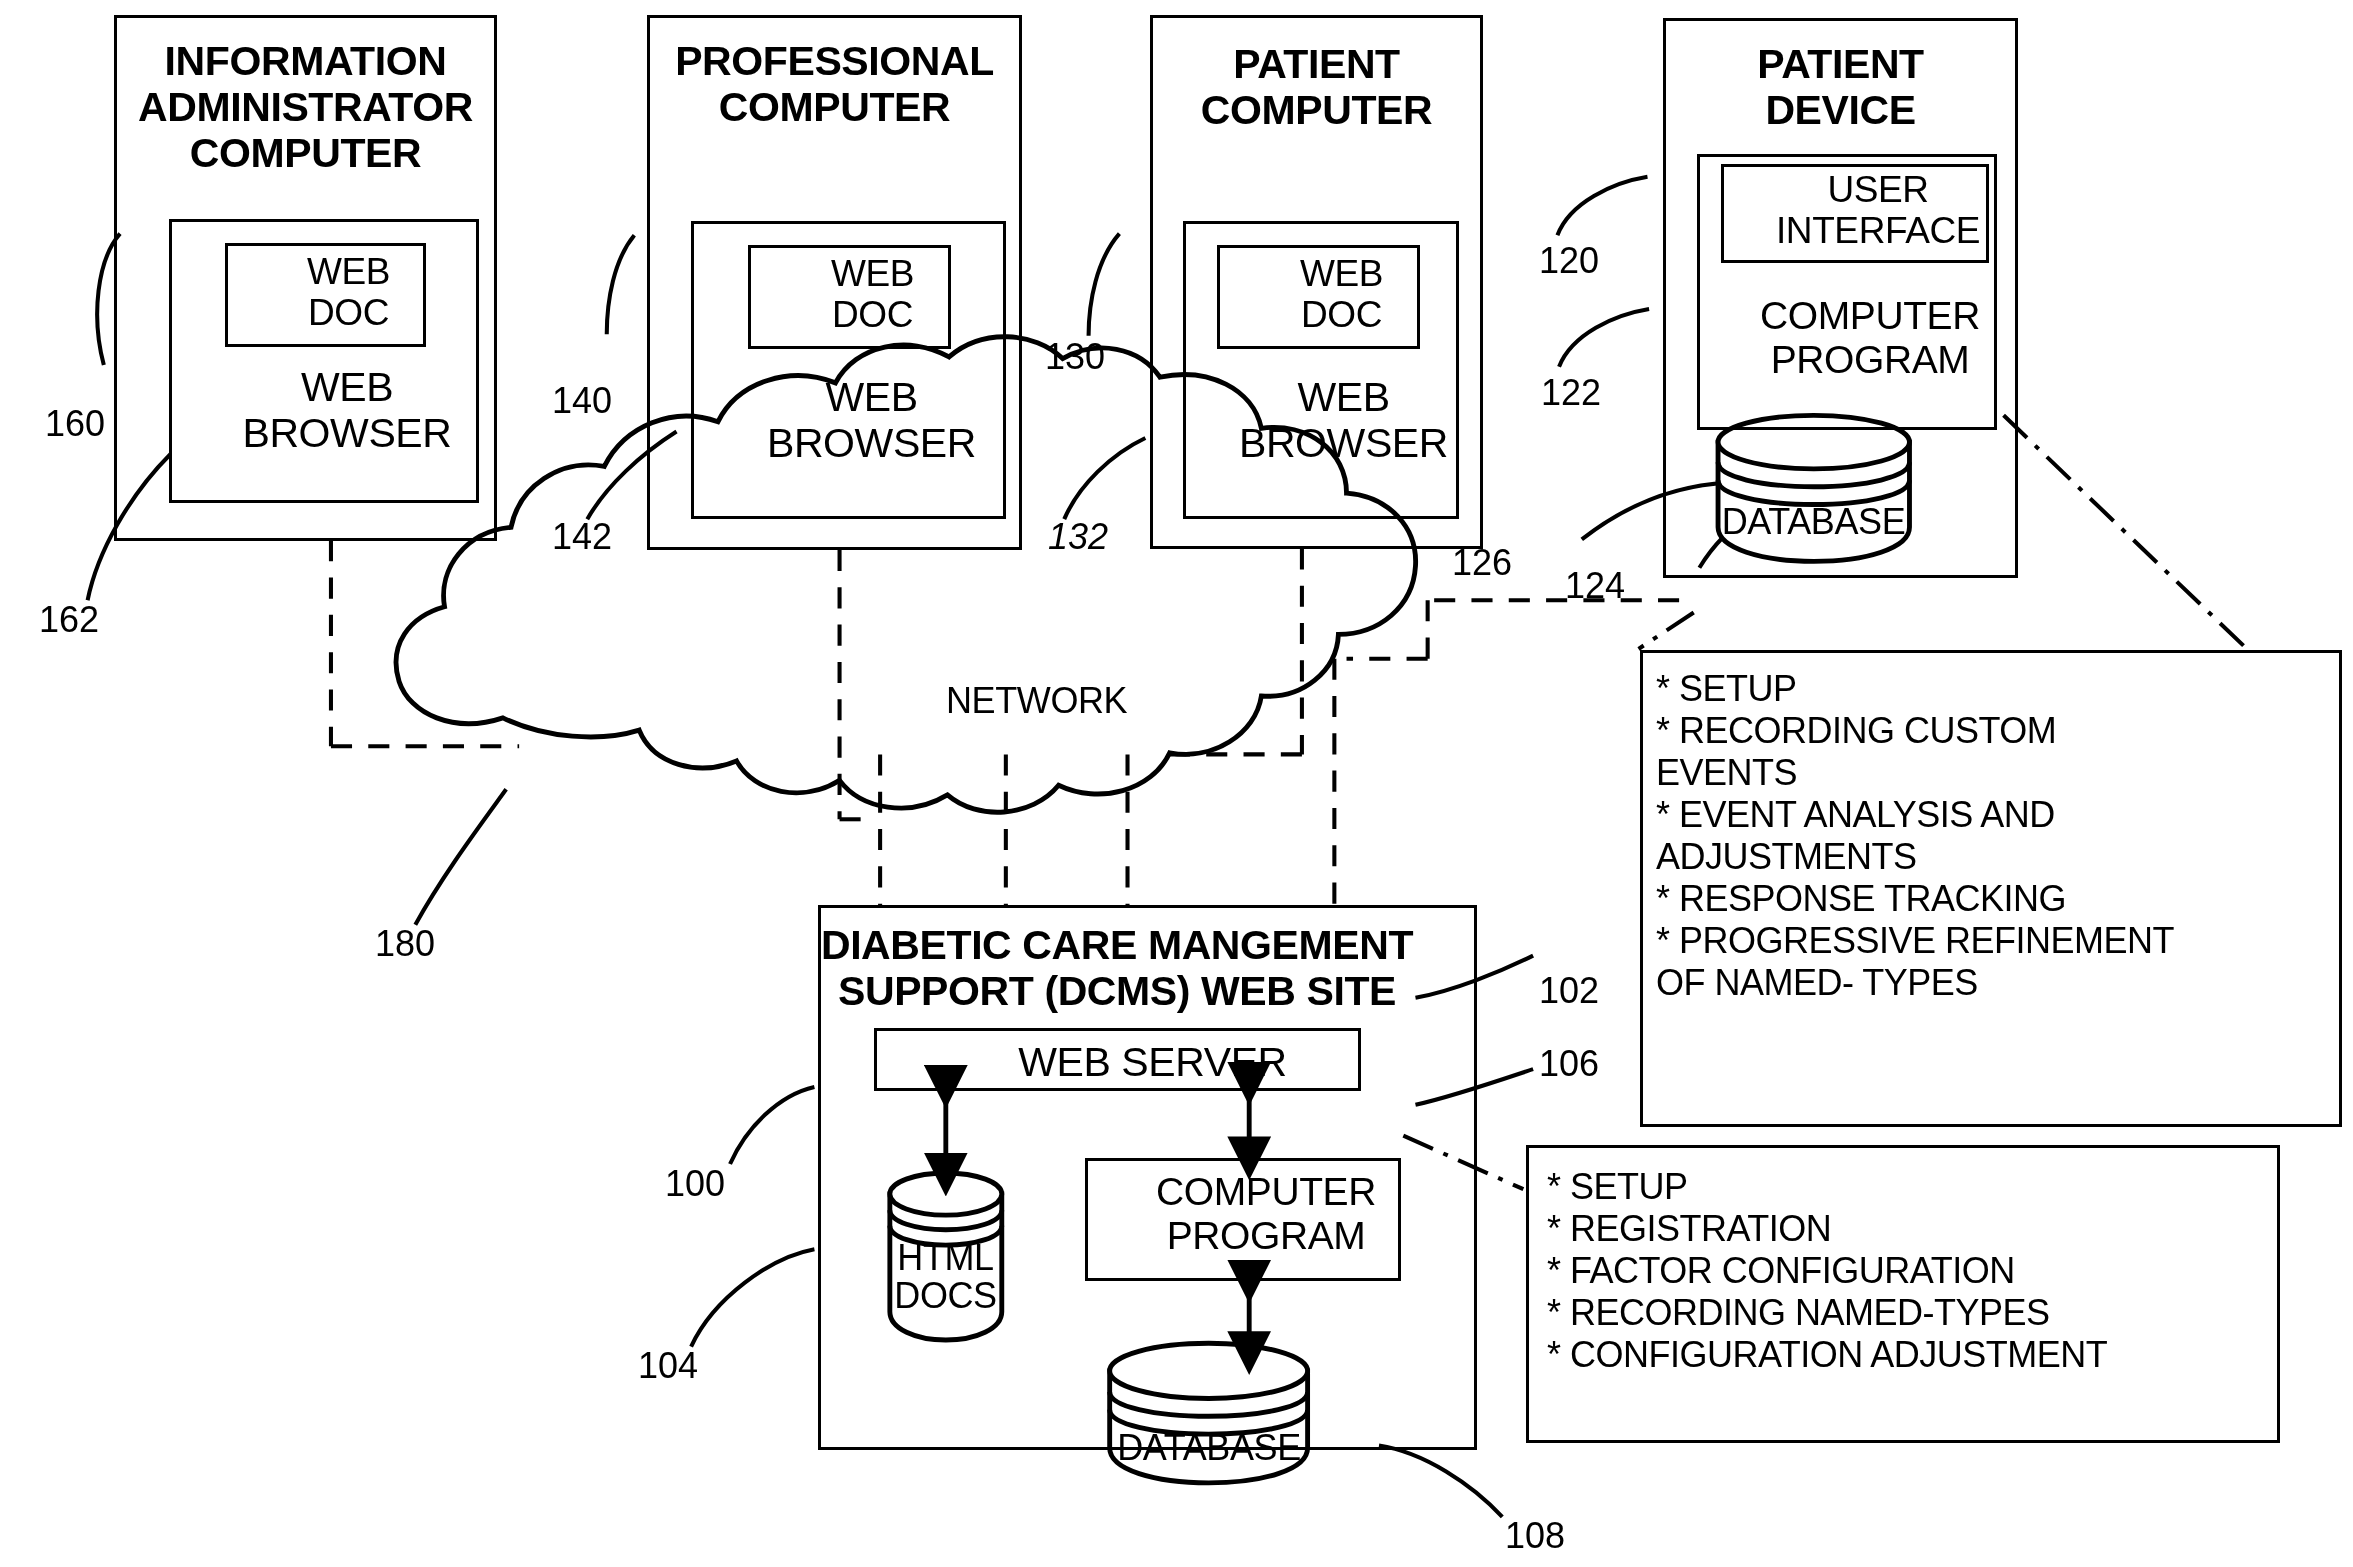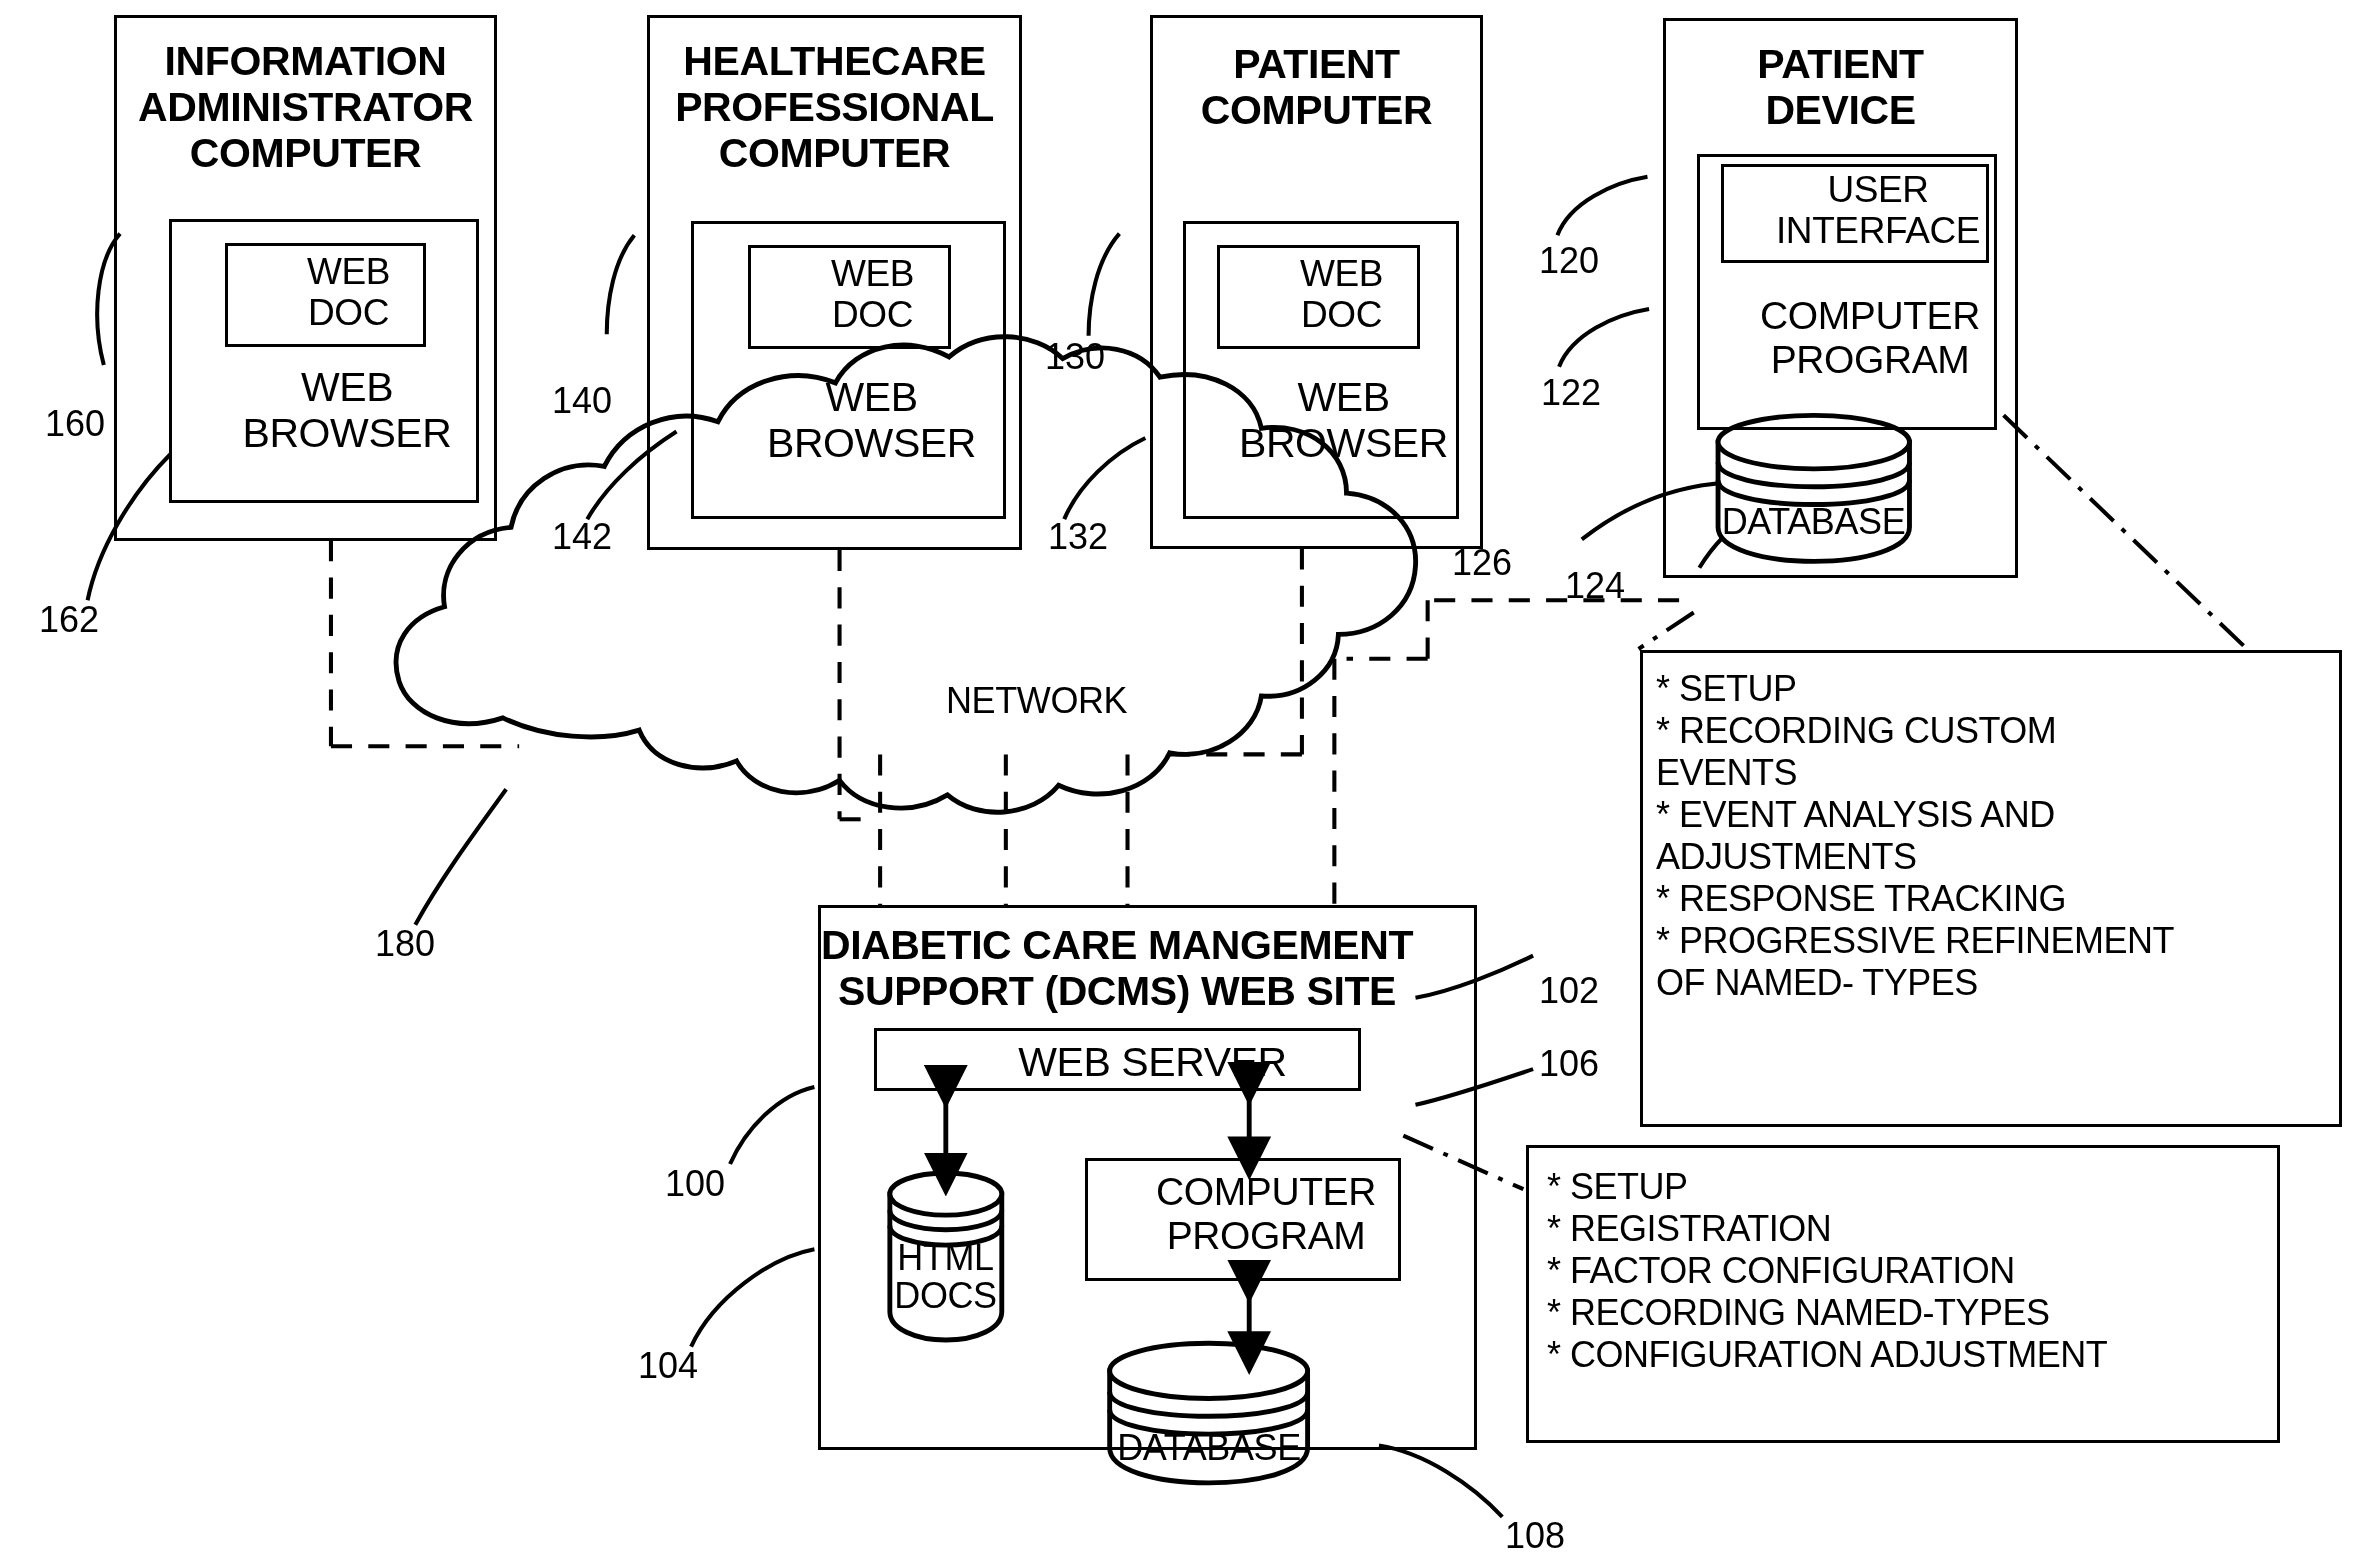--- a/index.html
+++ b/index.html
@@ -159,21 +159,20 @@
 </div>
 <div class="lbl" style="left:169px;top:365px;width:310px;font-size:41px;">
   <div>WEB</div>
   <div>BROWSER</div>
 </div>
 <div class="refnum" style="left:45px;top:406px;">160</div>
 <div class="refnum" style="left:39px;top:602px;">162</div>
 
 <div class="box" style="left:647px;top:14.6px;width:375px;height:535px;"></div>
 <div class="ttl" style="left:647px;top:39px;width:375px;font-size:41px;">
-  <div>HEALTHECARE</div>
   <div>PROFESSIONAL</div>
   <div>COMPUTER</div>
 </div>
 <div class="box-thin" style="left:691px;top:221px;width:315px;height:298px;"></div>
 <div class="box-thin" style="left:748px;top:245px;width:203px;height:104px;"></div>
 <div class="lbl" style="left:748px;top:253px;width:203px;font-size:37px;">
   <div>WEB</div>
   <div>DOC</div>
 </div>
 <div class="lbl" style="left:691px;top:375px;width:315px;font-size:41px;">
@@ -192,21 +191,21 @@
 <div class="box-thin" style="left:1217px;top:245px;width:203px;height:104px;"></div>
 <div class="lbl" style="left:1217px;top:253px;width:203px;font-size:37px;">
   <div>WEB</div>
   <div>DOC</div>
 </div>
 <div class="lbl" style="left:1168px;top:375px;width:305px;font-size:41px;">
   <div>WEB</div>
   <div>BROWSER</div>
 </div>
 <div class="refnum" style="left:1045px;top:339px;">130</div>
-<div class="refnum" style="left:1048px;top:519px;">132</div>
+<div class="refnum" style="left:1048px;top:519px;font-style:italic;">132</div>
 
 <div class="box" style="left:1663px;top:18px;width:355px;height:560px;"></div>
 <div class="ttl" style="left:1663px;top:42px;width:355px;font-size:41px;">
   <div>PATIENT</div>
   <div>DEVICE</div>
 </div>
 <div class="box-thin" style="left:1697px;top:154px;width:300px;height:276px;"></div>
 <div class="box-thin" style="left:1721px;top:164px;width:268px;height:99px;"></div>
 <div class="lbl" style="left:1721px;top:169px;width:268px;font-size:37px;">
   <div>USER</div>

